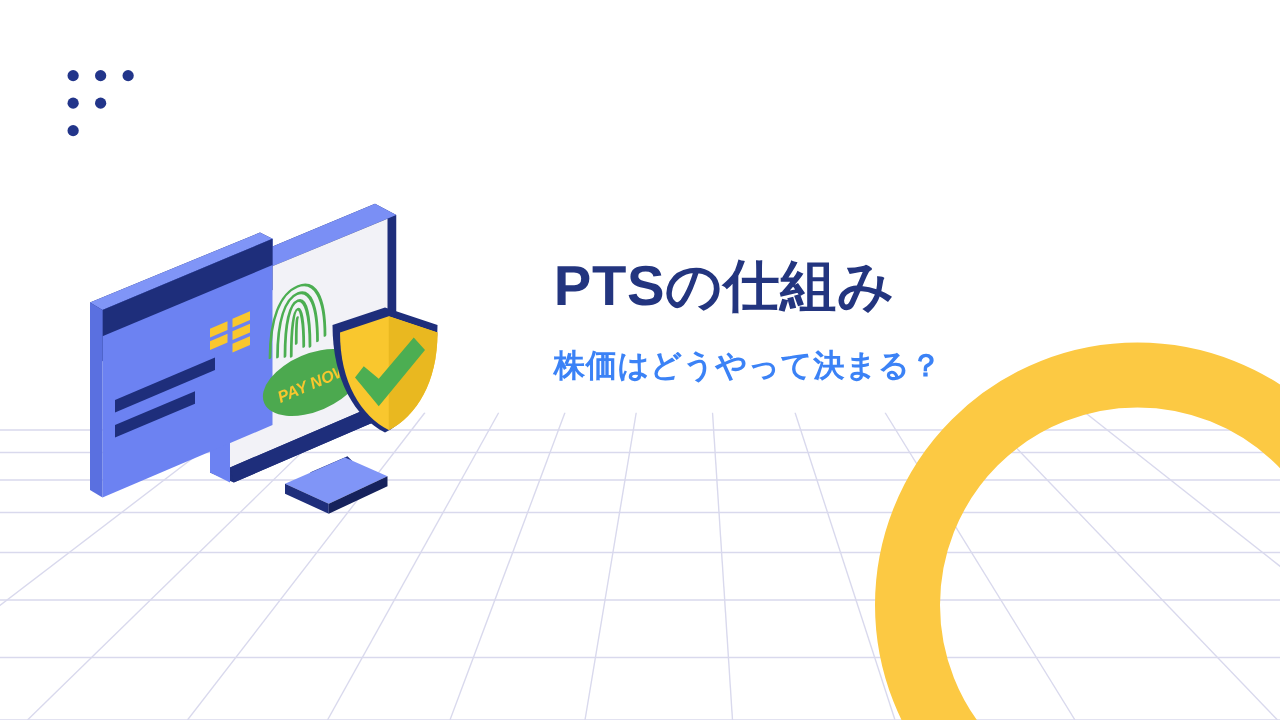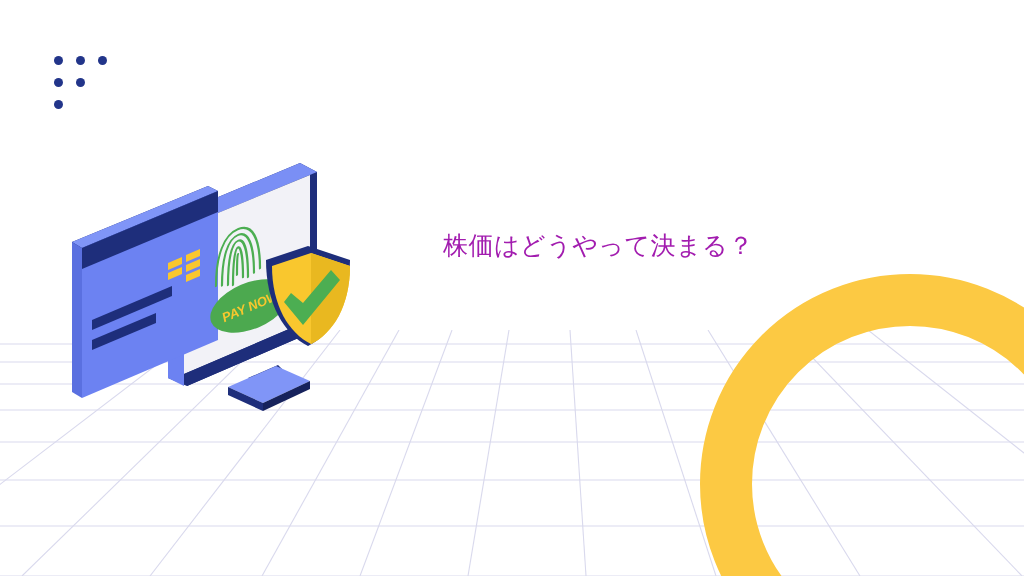--- a/index.html
+++ b/index.html
@@ -57,22 +57,22 @@
     font-size:45px;
     font-weight:bold;
     color:#23357F;
     letter-spacing:0.5px;
     line-height:1.05;
     white-space:nowrap;
   }
   .subtitle {
     margin-top:24px;
     font-size:25px;
-    font-weight:normal;
-    color:#a21caf;
+    font-weight:bold;
+    color:#3b82f6;
     letter-spacing:0.5px;
     white-space:nowrap;
   }
 
   
   .illustration {
     position:absolute;
     left:60px; top:150px;
     width:300px; height:270px;
   }
@@ -189,16 +189,17 @@
                  C229,183 212,156 212,116 Z" fill="#F9C72E"></path>
         <path d="M251,103 L290,116 C290,156 273,183 251,194 Z" fill="#E9B820"></path>
 
         <polygon points="231,143 243,153 271,120 280,130 243,175 224,152" fill="#4CAE52"></polygon>
       </g>
 
     </svg>
   </div>
 
   <div class="text-block">
+    <div class="title">PTSの仕組み</div>
     <div class="subtitle">株価はどうやって決まる？</div>
   </div>
 
 </div>
 
 </body></html>

